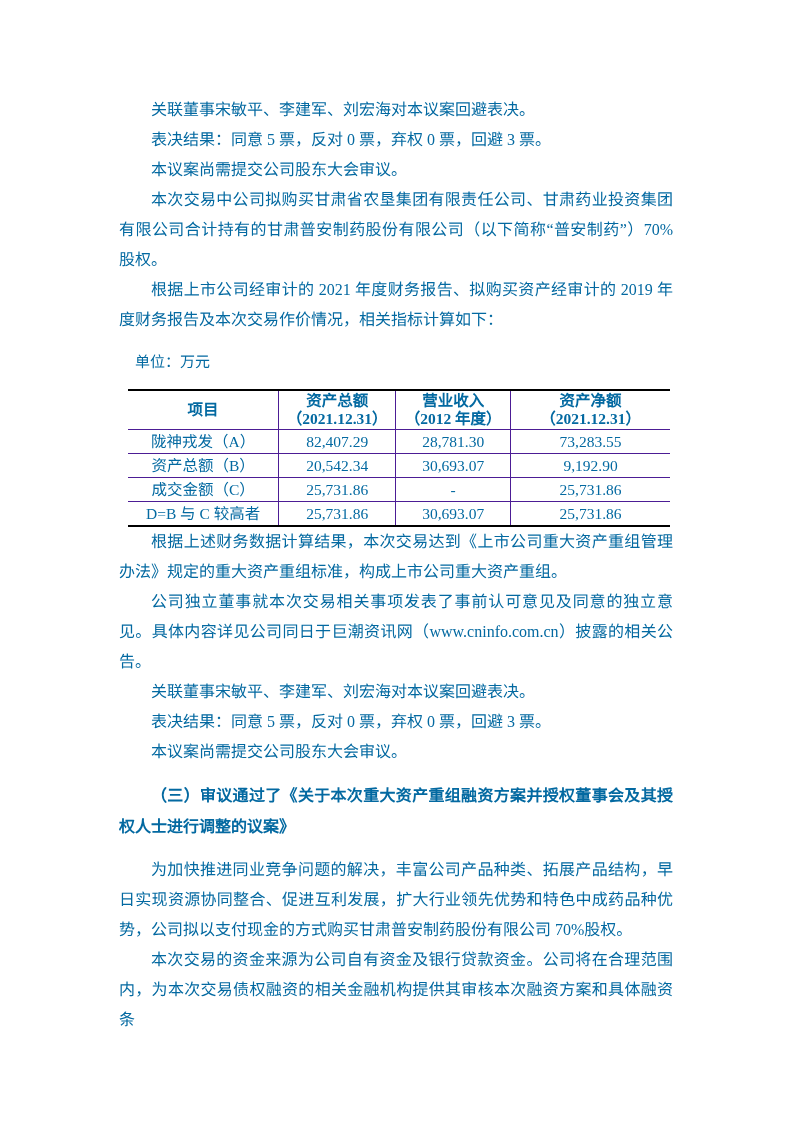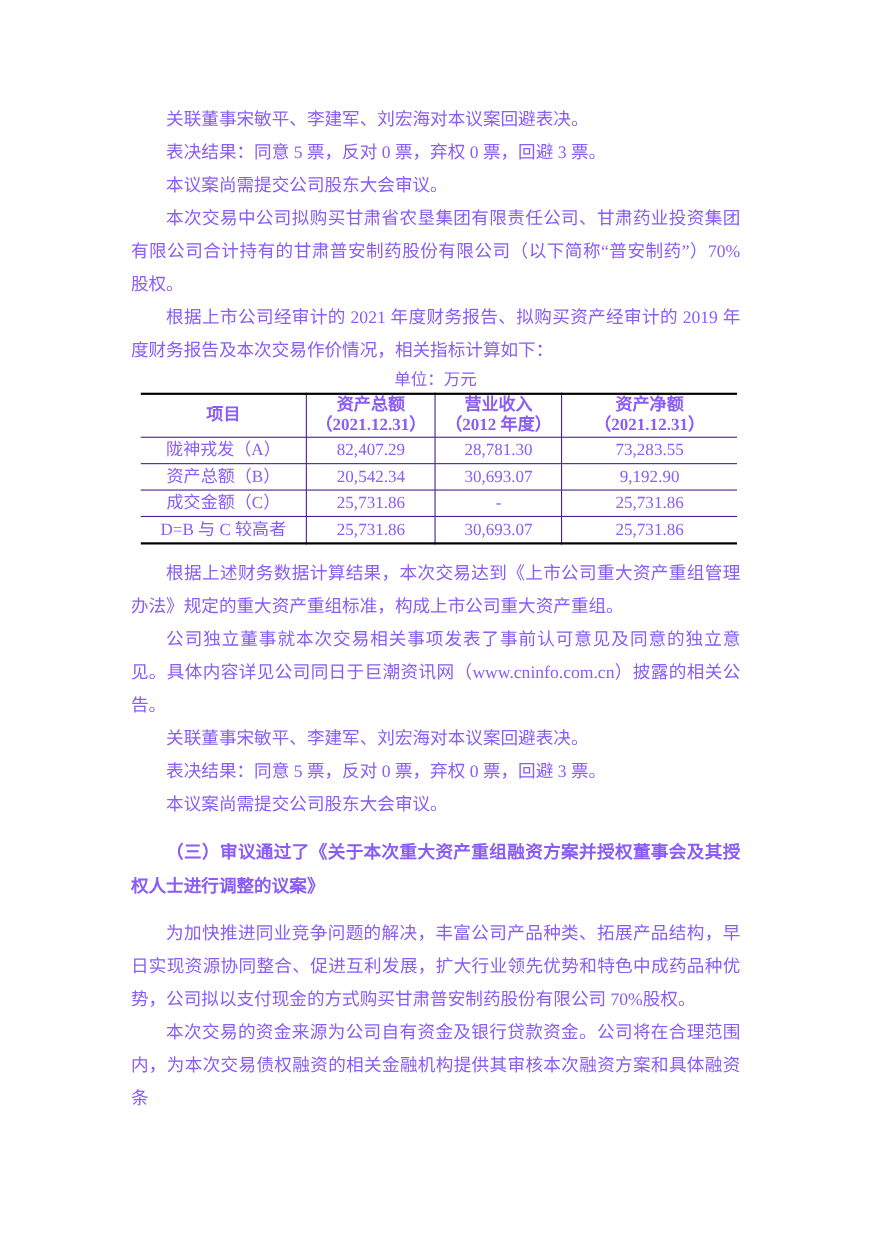--- a/index.html
+++ b/index.html
@@ -2,21 +2,21 @@
 <html lang="zh-CN"><head>
 <meta charset="utf-8">
 <style>
   html, body { margin:0; padding:0; background:#ffffff; }
   .page {
     position:relative;
     width:793px; height:1122px;
     box-sizing:border-box;
     padding:95px 120px 0 119px;
     background:#ffffff;
-    color:#8b5cf6;
+    color:#0369a1;
     font-family:"Liberation Serif","DejaVu Serif",serif;
     overflow:hidden;
   }
   p.body {
     margin:0;
     font-size:16px;
     line-height:30px;
     text-align:justify;
     text-indent:2em;
     word-break:normal;
@@ -24,29 +24,29 @@
   h3.heading {
     margin:13px 0;
     font-size:16px;
     line-height:31px;
     font-weight:bold;
     text-align:justify;
     text-indent:2em;
     font-family:"Liberation Sans","DejaVu Sans",sans-serif;
   }
   p.unit-note {
-    margin:0;
+    margin:16px;
     font-size:15px;
     line-height:22px;
-    text-align:center;
+    text-align:left;
     text-indent:0;
   }
   table.fin-table {
     width:542px;
-    margin:0 0 12px 9px;
+    margin:0 0 0 9px;
     border-collapse:collapse;
     border-top:2.5px solid #000;
     border-bottom:2.5px solid #000;
     table-layout:fixed;
   }
   .fin-table th, .fin-table td {
     border:1px solid #4c1d95;
     text-align:center;
     vertical-align:middle;
     padding:1px 2px;

